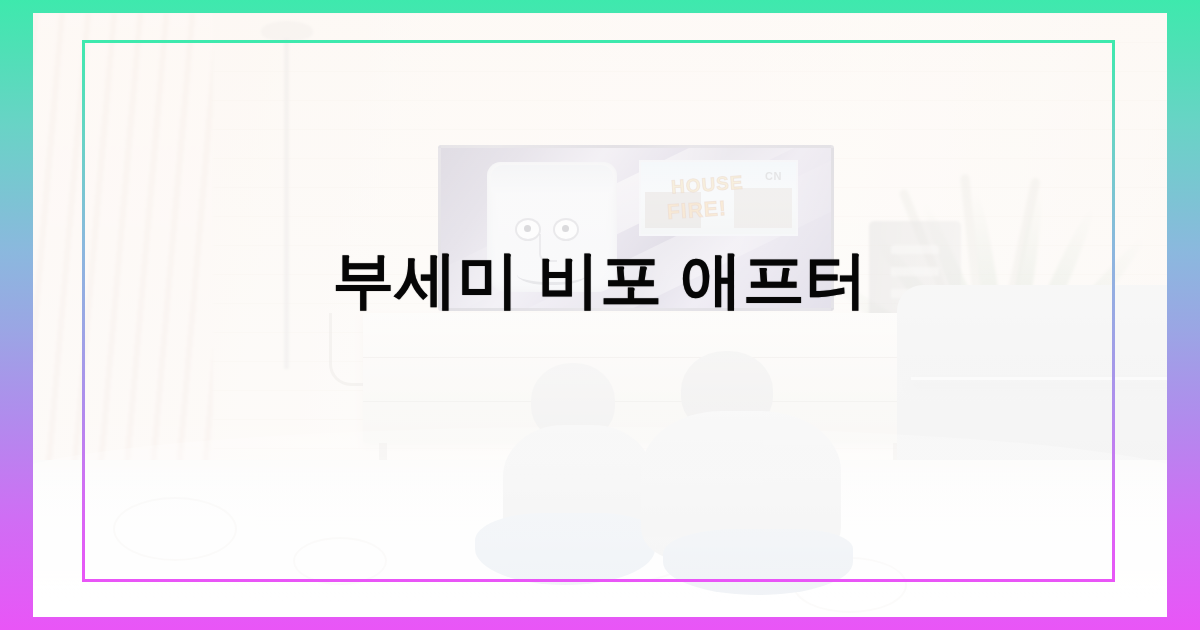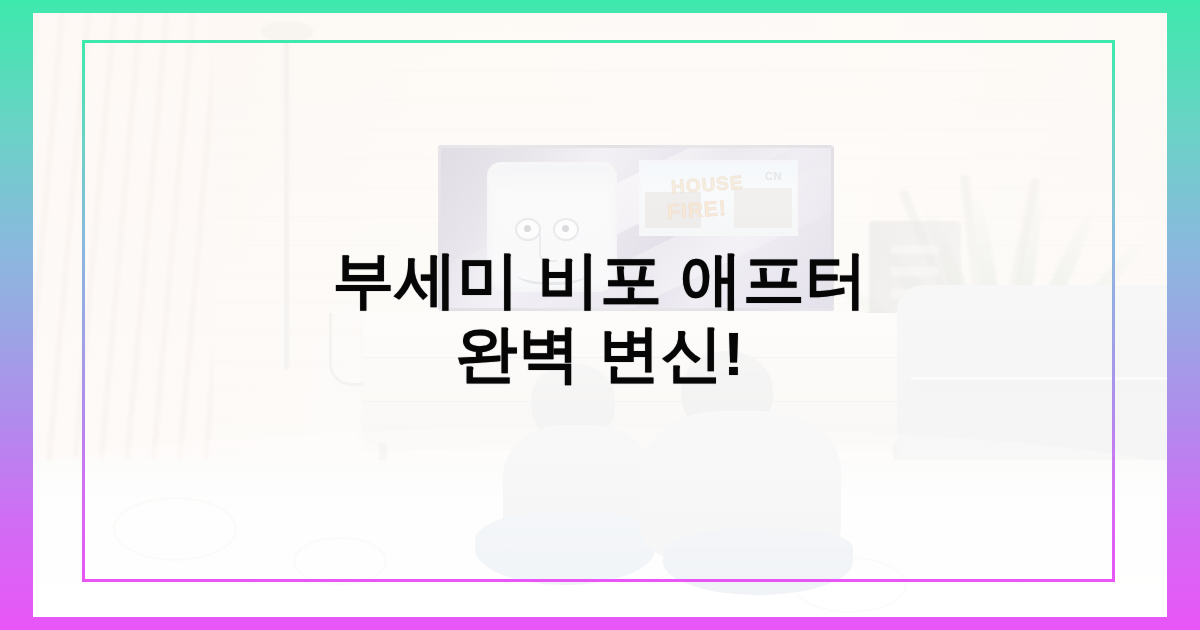--- a/index.html
+++ b/index.html
@@ -493,16 +493,15 @@
     </div>
 
     <div class="photo-wash"></div>
     <div class="photo-tint"></div>
 
     <div id="inner-frame"></div>
   </div>
 
   <div id="title-block">
     <span class="title-line">부세미 비포 애프터</span>
-    <span class="title-line">완벽 변신!</span>
   </div>
 
 </div>
 
 </body></html>

